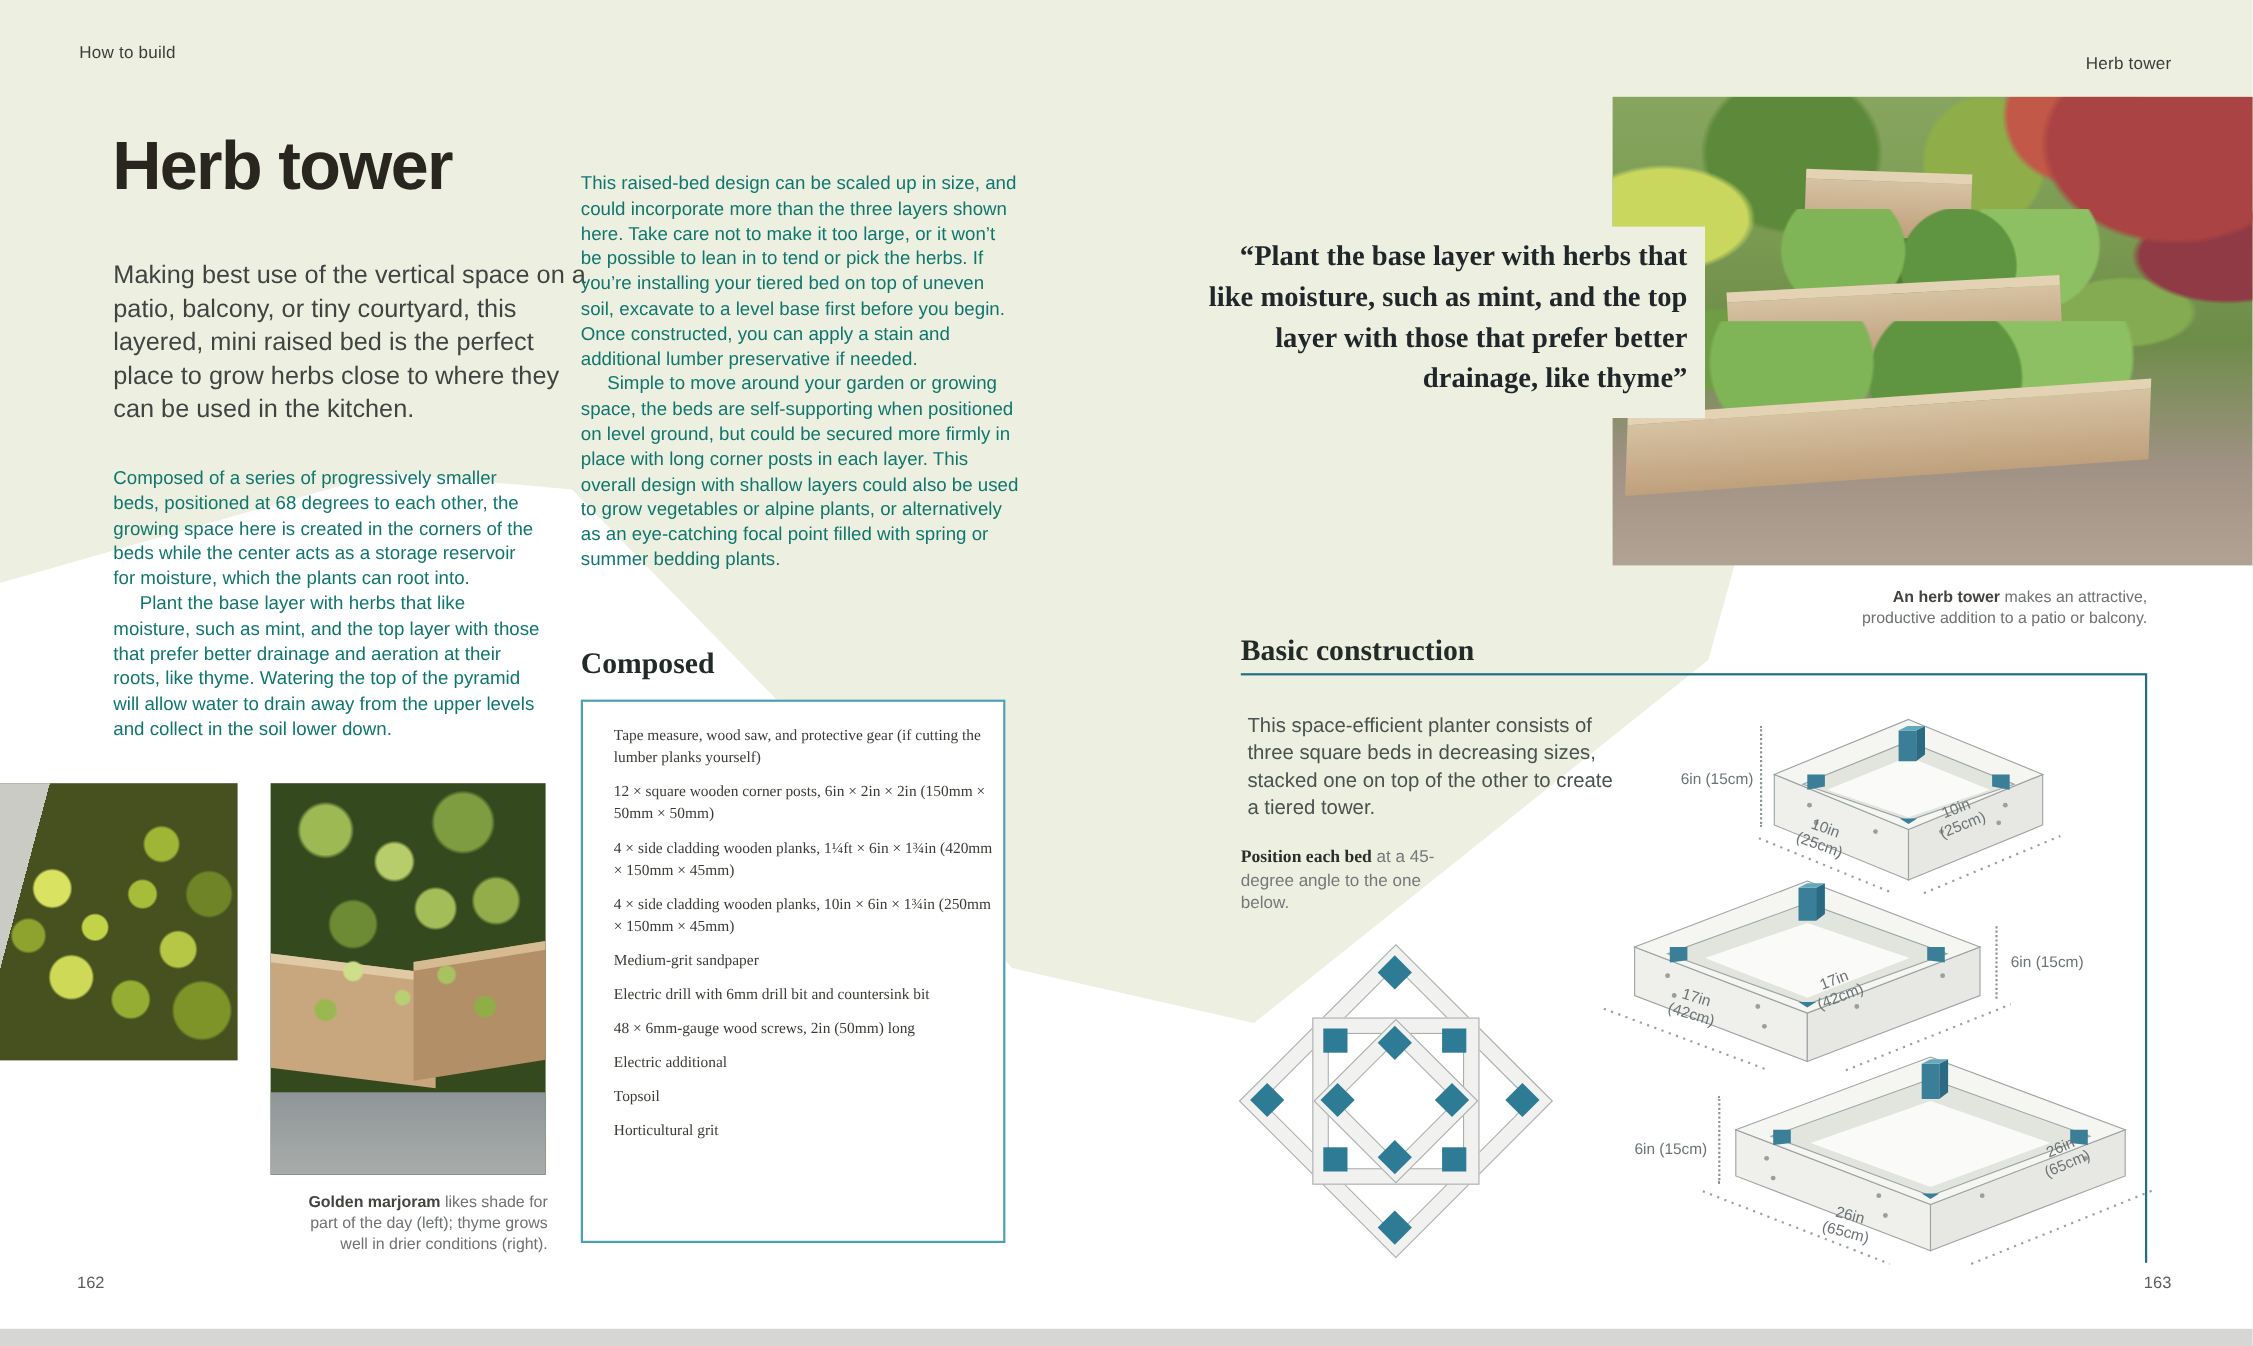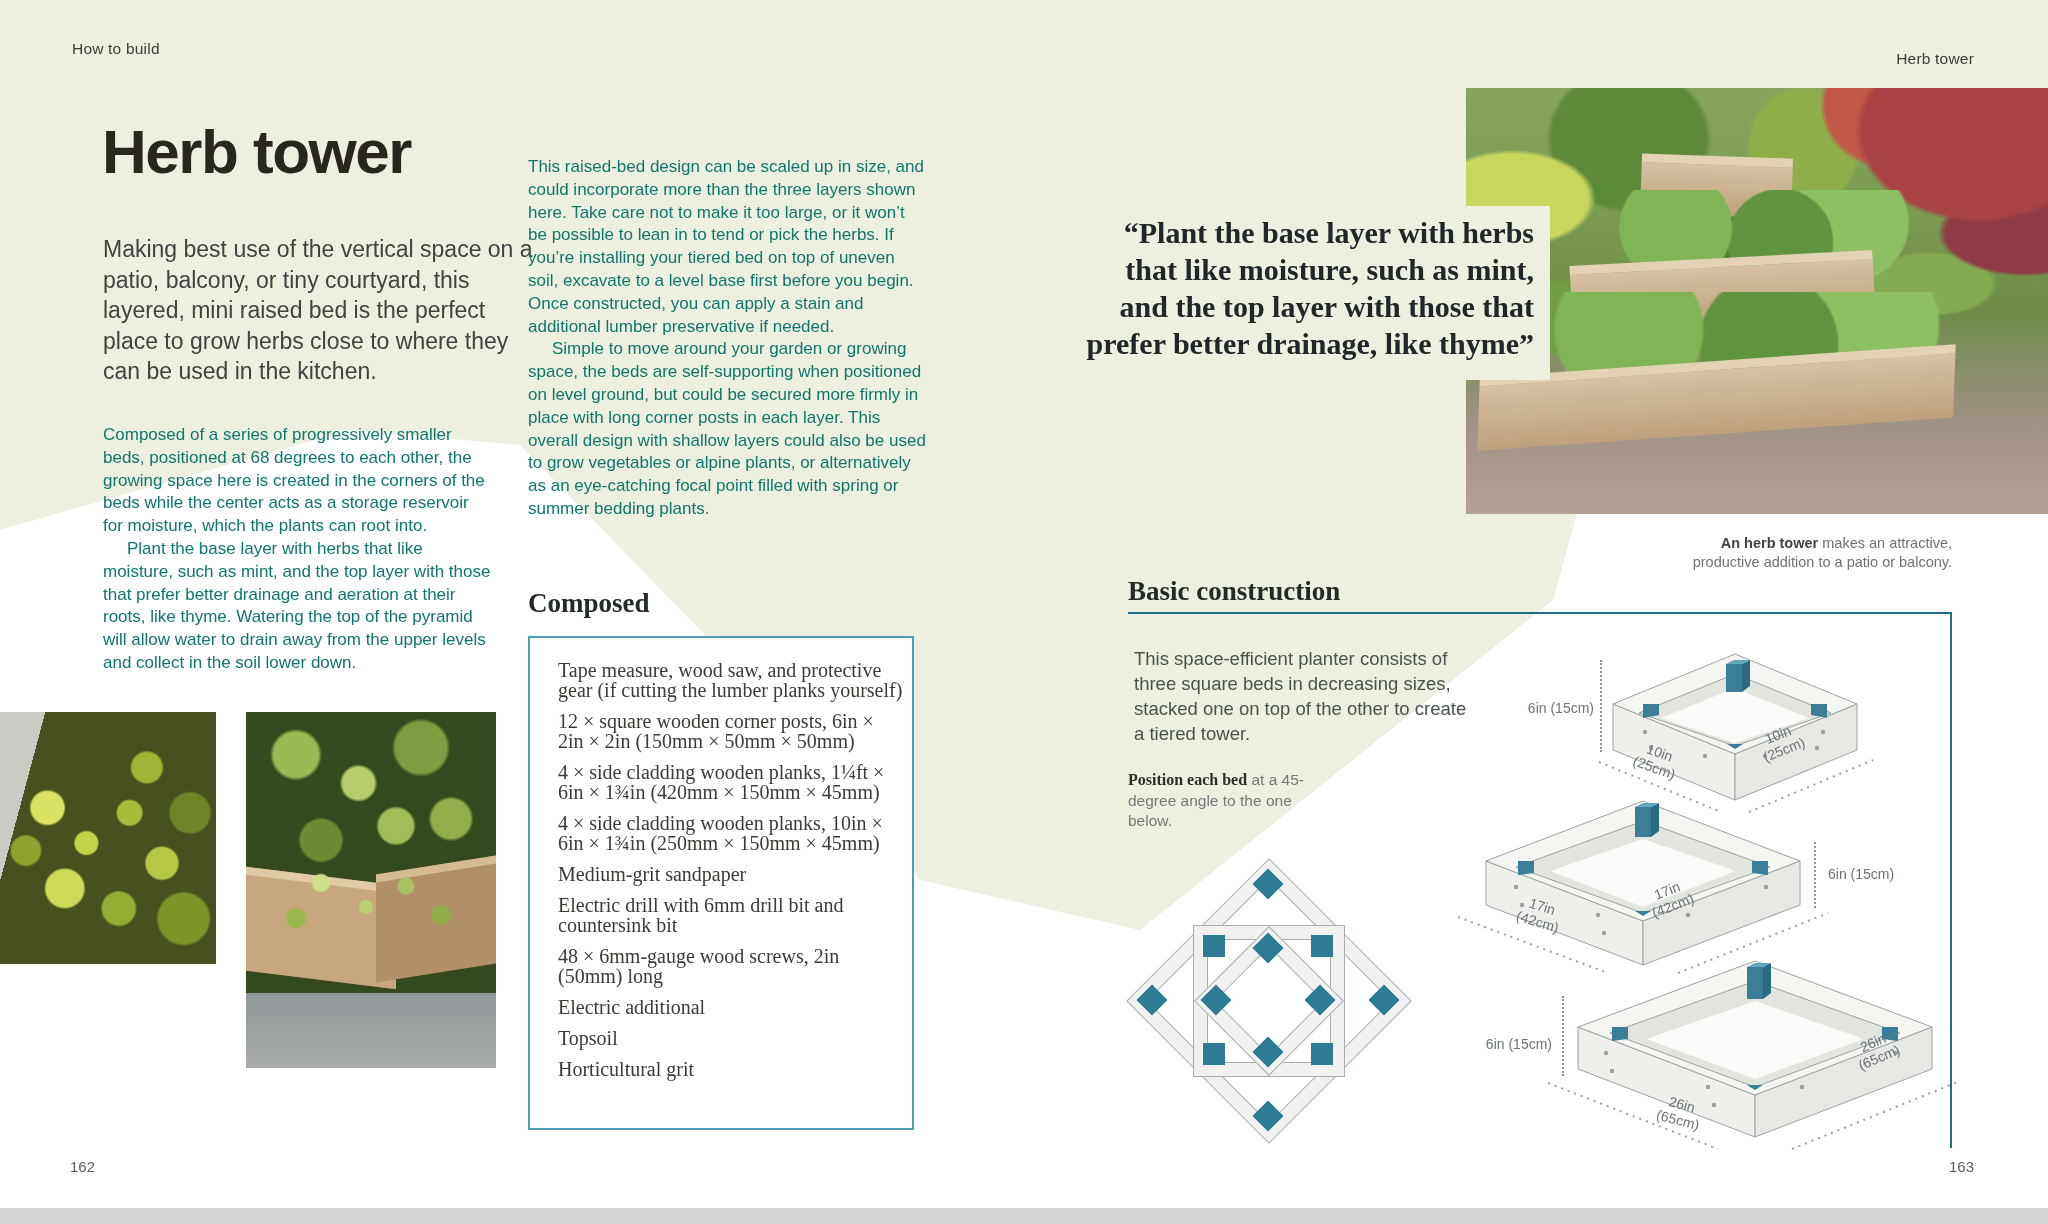--- a/index.html
+++ b/index.html
@@ -11,23 +11,23 @@
     clip-path:polygon(0px 530px,350px 430px,520px 445px,705px 635px,920px 880px,1140px 930px,
                       1553px 600px,1600px 430px,2048px 430px,2048px 1224px,0px 1224px);}
   .runhead{font-size:15.5px;color:#3a3d39;letter-spacing:.2px;}
   .title{font-size:62px;font-weight:700;letter-spacing:-1.5px;color:#29251f;}
   .intro{font-size:23px;line-height:30.5px;color:#3f4442;}
   .body{font-size:17px;line-height:22.8px;color:#0f766e;}
   .body p{margin:0;}
   .body p.ind{text-indent:24px;}
   .serifhead{font-family:"Liberation Serif",serif;font-weight:700;font-size:27px;color:#232b28;}
   .eq-box{border:2px solid #4d9fb3;background:#ffffff;}
-  .eq-item{font-family:"Liberation Serif",serif;font-size:20px;line-height:20px;
+  .eq-item{font-family:"Liberation Serif",serif;font-size:14px;line-height:20px;
            color:#3b3b35;margin-bottom:11px;}
-  .quote{font-family:"Liberation Serif",serif;font-weight:700;font-size:30px;line-height:37px;
+  .quote{font-family:"Liberation Serif",serif;font-weight:700;font-size:26px;line-height:37px;
          color:#20262a;text-align:right;background:#edf0e0;}
   .cap{font-size:14.5px;line-height:19px;color:#6e7270;text-align:right;}
   .cap b{color:#42453f;}
   .folio{font-size:15px;color:#5b5e5a;}
   .c-intro{font-size:18.5px;line-height:25px;color:#49524f;}
   .note{font-size:15.5px;line-height:20.5px;color:#74787a;}
   .note b{font-family:"Liberation Serif",serif;font-size:16px;color:#2a2f2b;}
   .rule{background:#1e6e86;}
   .dim{font-size:14px;line-height:16px;color:#6c7376;text-align:center;}
   .dim.nw{white-space:nowrap;}
@@ -107,20 +107,23 @@
   </div>
 
   <div class="abs photo ph1" style="left:0;top:712px;width:216px;height:252px;"></div>
   <div class="abs photo ph2" style="left:246px;top:712px;width:250px;height:356px;">
     <div class="wood-l"></div>
     <div class="wood-r"></div>
     <div class="sprigs"></div>
     <div class="paving"></div>
   </div>
 
+  <div class="abs cap" style="left:280px;top:1084px;width:218px;">
+    <b>Golden marjoram</b><span> likes shade for part of the day (left); thyme grows well in drier conditions (right).</span>
+  </div>
 
   <div class="abs folio" style="left:70px;top:1158px;">162</div>
 
   <div class="abs body" style="left:528px;top:156px;width:398px;">
     <p>This raised-bed design can be scaled up in size, and could incorporate more than the three layers shown here. Take care not to make it too large, or it won’t be possible to lean in to tend or pick the herbs. If you’re installing your tiered bed on top of uneven soil, excavate to a level base first before you begin. Once constructed, you can apply a stain and additional lumber preservative if needed.</p>
     <p class="ind">Simple to move around your garden or growing space, the beds are self-supporting when positioned on level ground, but could be secured more firmly in place with long corner posts in each layer. This overall design with shallow layers could also be used to grow vegetables or alpine plants, or alternatively as an eye-catching focal point filled with spring or summer bedding plants.</p>
   </div>
 
   <div class="abs serifhead" style="left:528px;top:588px;">Composed</div>
   <div class="abs eq-box" style="left:528px;top:636px;width:386px;height:494px;padding:22px 8px 0 28px;box-sizing:border-box;">

